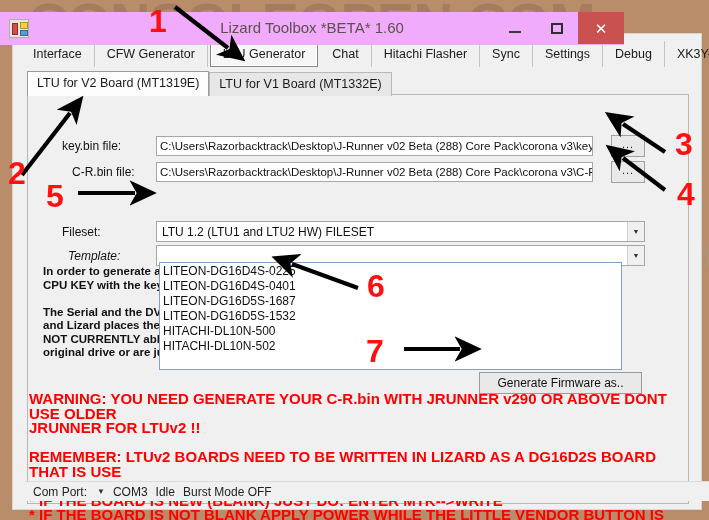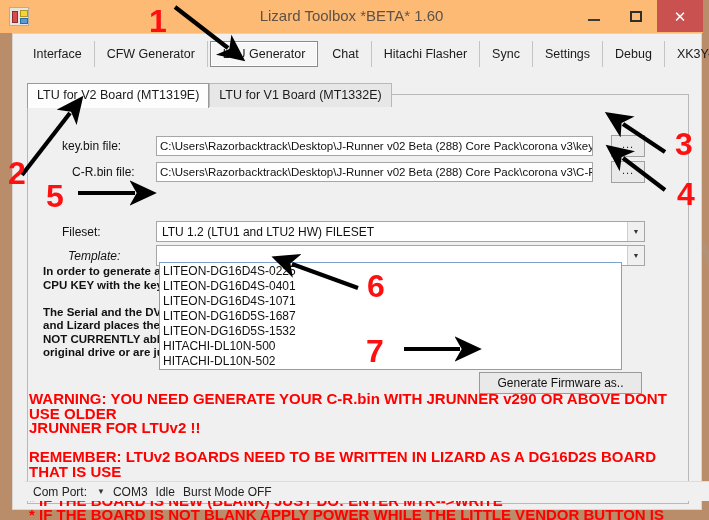--- a/index.html
+++ b/index.html
@@ -32,23 +32,24 @@
     white-space: nowrap;
     letter-spacing: -1px;
   }
   .wm1 { left: 28px; top: -10px; font-size: 56px; color: rgba(130,95,70,0.35); }
   .wm2 { left: 170px; top: 228px; font-size: 56px; color: rgba(160,160,160,0.22); }
 
   
   .titlebar {
     position: relative;
     height: 33px;
-    width: 703px;
-    background: #fdba74;
+    width: 624px;
+    background: #f0abfc;
     z-index: 10;
+    margin-top: 12px;
   }
   .title-icon {
     position: absolute; left: 9px; top: 7px;
     width: 20px; height: 19px;
     background: #e8e4de;
     border: 1px solid #b0aca6;
   }
   .ti-a { position:absolute; left:2px; top:3px; width:6px; height:12px; background:#d94a4a; border:1px solid #8a2f2f;}
   .ti-b { position:absolute; left:10px; top:2px; width:8px; height:7px; background:#f5d33c; border:1px solid #b09722;}
   .ti-c { position:absolute; left:10px; top:10px; width:8px; height:6px; background:#5b9bd5; border:1px solid #2f6ba3;}
@@ -99,23 +100,22 @@
     border: 1px solid #8a8a8a;
     background: #f6f6f6;
     box-shadow: inset 0 0 0 1px #ffffff;
     border-right: 1px solid #8a8a8a;
     margin: 0 2px;
   }
 
   
   .innertabs {
     position: absolute; left: 14px; top: 37px;
-    display: flex; align-items: flex-start;
+    display: flex; align-items: center;
     z-index: 9;
-    margin-top: 12px;
   }
   .itab {
     font-size: 12.5px;
     padding: 4px 9px 5px 9px;
     border: 1px solid #b8b8b8;
     border-bottom: none;
     background: #e7e7e7;
     color: #1a1a1a;
     white-space: nowrap;
   }
@@ -358,21 +358,20 @@
 CPU KEY with the key.bin file of your console
 
 The Serial and the DVD key are taken from the C-R.bin file
 and Lizard places them inside the firmware. If you are
 NOT CURRENTLY able to dump these values from your
 original drive or are just lazy you can skip this data</div>
 
     <div class="ddlist">
       <div class="dditem">LITEON-DG16D4S-0225</div>
       <div class="dditem">LITEON-DG16D4S-0401</div>
-      <div class="dditem">LITEON-DG16D4S-1071</div>
       <div class="dditem">LITEON-DG16D5S-1687</div>
       <div class="dditem">LITEON-DG16D5S-1532</div>
       <div class="dditem">HITACHI-DL10N-500</div>
       <div class="dditem">HITACHI-DL10N-502</div>
     </div>
 
     <div class="genbtn">Generate Firmware as..</div>
 
     <div class="warnbox">WARNING: YOU NEED GENERATE YOUR C-R.bin WITH JRUNNER v290 OR ABOVE DONT USE OLDER
 JRUNNER FOR LTUv2 !!

